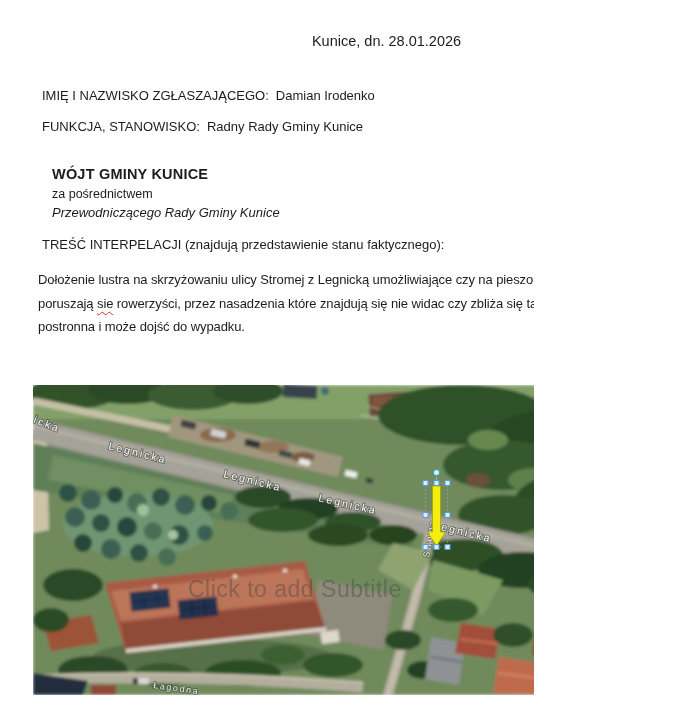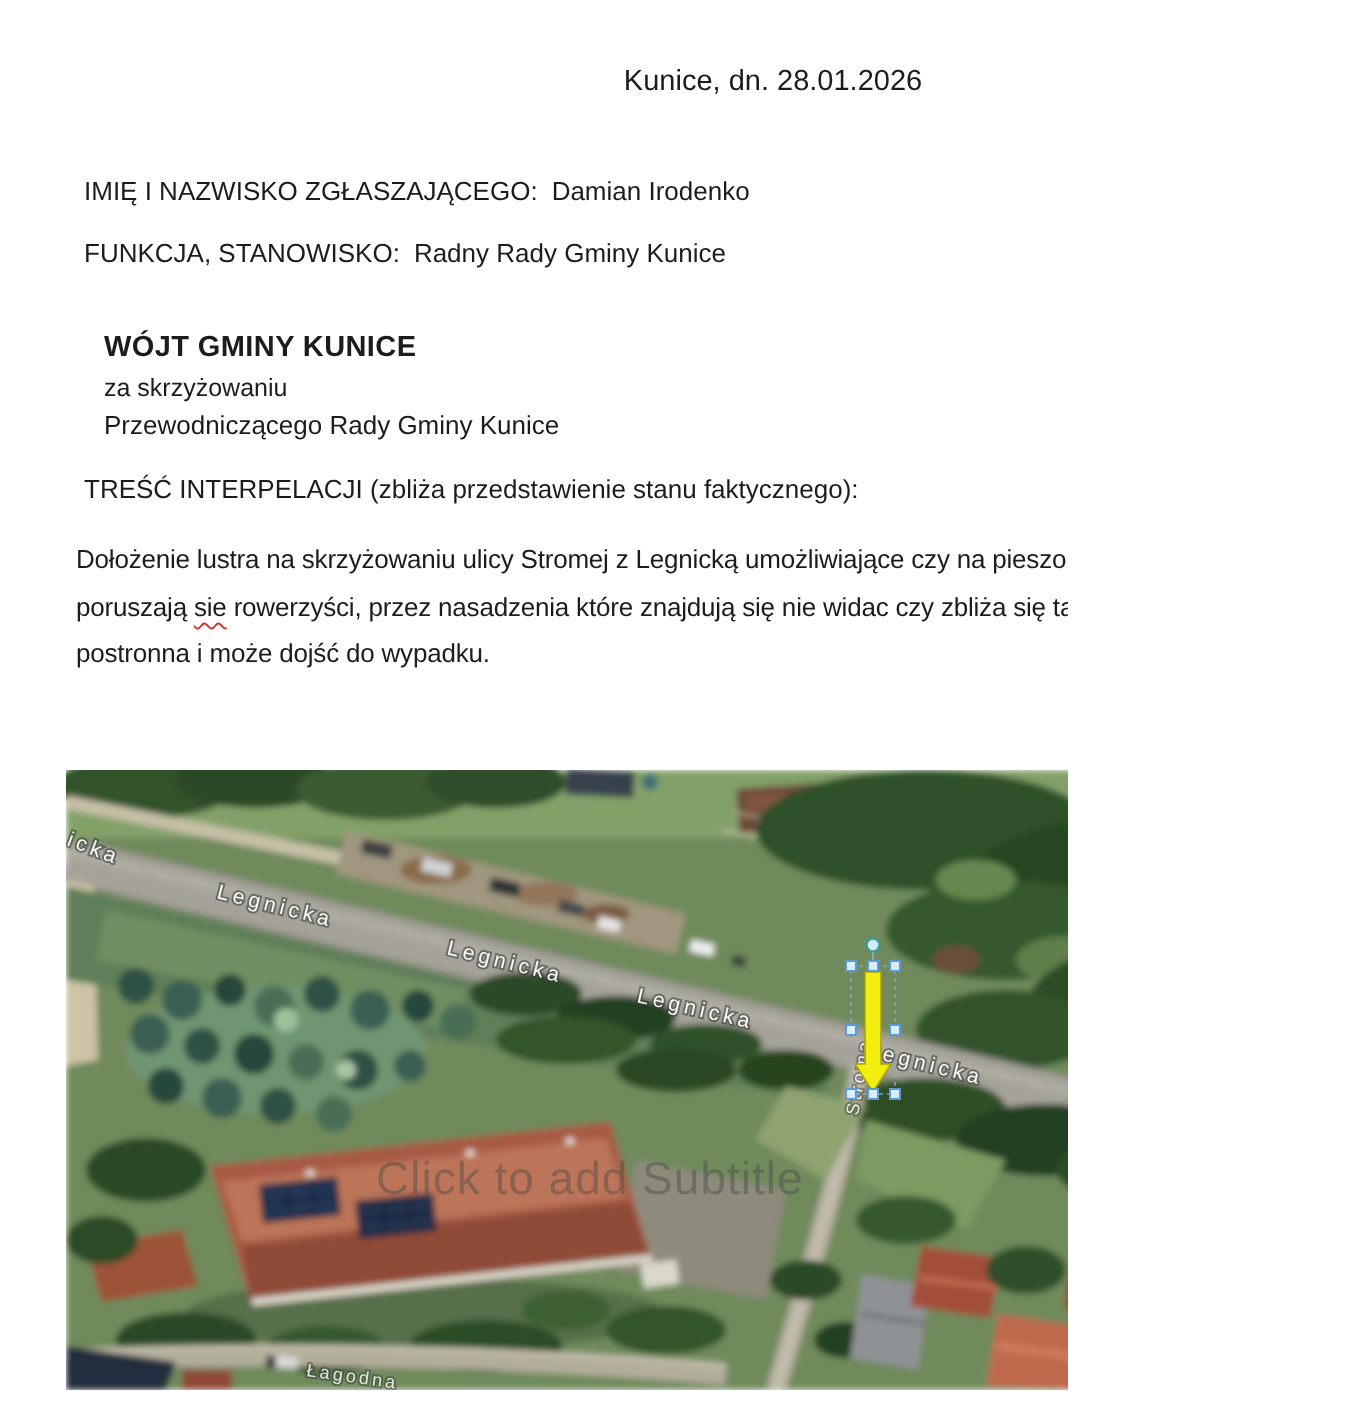--- a/index.html
+++ b/index.html
@@ -19,21 +19,21 @@
     font-size:14.5px;color:#1c1c1c;
   }
   .meta-line{left:42px;font-size:13px;color:#1c1c1c;white-space:nowrap;}
   .meta-line .val{margin-left:7px;}
   .addressee{
     top:165px;right:62px;width:420px;
     text-align:left;line-height:18px;color:#1c1c1c;
   }
   .addressee .recipient{font-weight:bold;font-size:14.5px;letter-spacing:.2px;}
   .addressee .via{font-size:12.5px;margin-top:2px;}
-  .addressee .via-person{font-size:13px;margin-top:1px;}
+  .addressee .via-person{font-size:13px;margin-top:1px;font-style:italic;}
   .section-label{top:237px;left:42px;font-size:13px;color:#1c1c1c;}
   .body-par{
     top:268px;left:38px;width:588px;
     font-size:13px;line-height:23.5px;color:#1c1c1c;
     letter-spacing:-0.1px;
   }
   .misspell{
     text-decoration-line:underline;
     text-decoration-style:wavy;
     text-decoration-color:#d93025;
@@ -68,25 +68,25 @@
   <div class="abs meta-line" style="top:88px;">
     <span>IMIĘ I NAZWISKO ZGŁASZAJĄCEGO:</span><span class="val">Damian Irodenko</span>
   </div>
 
   <div class="abs meta-line" style="top:119px;">
     <span>FUNKCJA, STANOWISKO:</span><span class="val">Radny Rady Gminy Kunice</span>
   </div>
 
   <div class="abs addressee">
     <div class="recipient">WÓJT GMINY KUNICE</div>
-    <div class="via">za skrzyżowaniu</div>
+    <div class="via">za pośrednictwem</div>
     <div class="via-person">Przewodniczącego Rady Gminy Kunice</div>
   </div>
 
-  <div class="abs section-label">TREŚĆ INTERPELACJI (zbliża przedstawienie stanu faktycznego):</div>
+  <div class="abs section-label">TREŚĆ INTERPELACJI (znajdują przedstawienie stanu faktycznego):</div>
 
   <div class="abs body-par"><span>Dołożenie lustra na skrzyżowaniu ulicy Stromej z Legnicką umożliwiające czy na pieszo ciągu nie poruszają </span><span class="misspell">sie</span><span> rowerzyści, przez nasadzenia które znajdują się nie widac czy zbliża się tam osoba postronna i może dojść do wypadku.</span></div>
 
 
   <figure class="map-figure">
     <svg width="545" height="310" viewBox="0 0 545 310">
       <defs>
         <filter id="photo" x="-5%" y="-5%" width="110%" height="110%">
           <feGaussianBlur stdDeviation="1.7"></feGaussianBlur>
         </filter>

